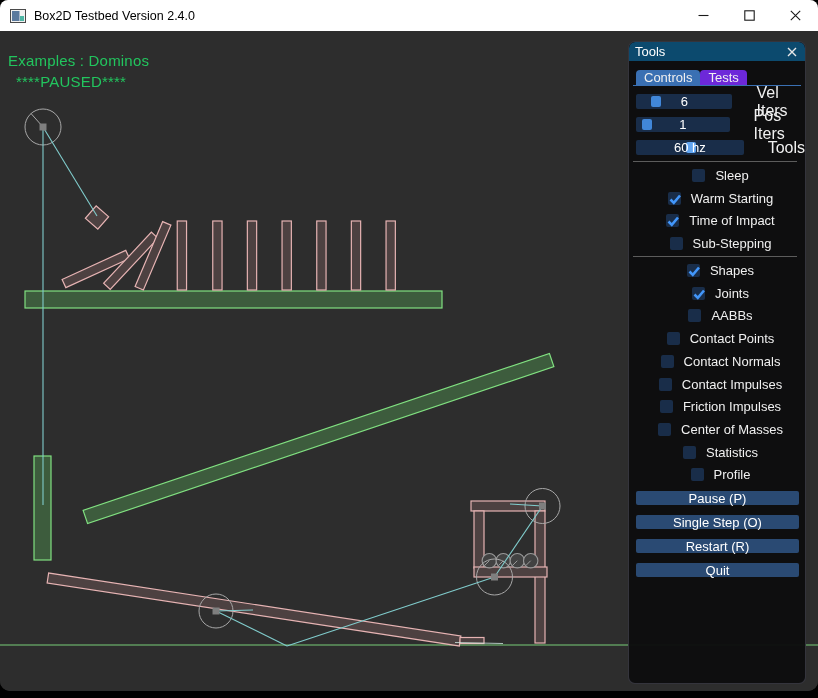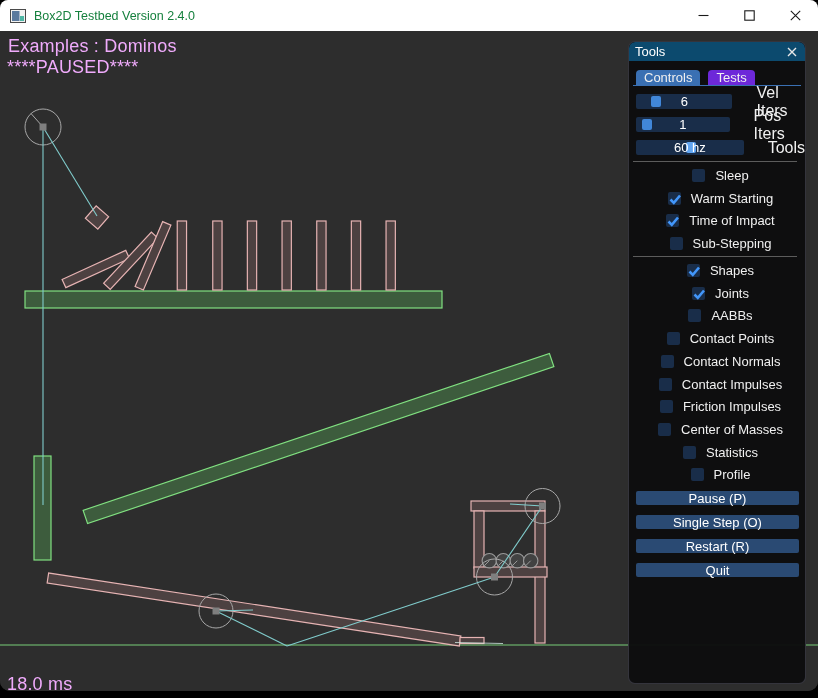--- a/index.html
+++ b/index.html
@@ -2,37 +2,37 @@
 <html><head>
 <meta charset="utf-8">
 <style>
   html,body{margin:0;padding:0;background:#000;width:818px;height:698px;overflow:hidden;
     font-family:"Liberation Sans",sans-serif;-webkit-font-smoothing:antialiased;}
   .window{position:absolute;top:0;left:0;width:818px;height:691px;border-radius:8px 8px 10px 10px;
     overflow:hidden;background:#2d2d2d;}
   
   .titlebar{position:absolute;top:0;left:0;width:100%;height:31px;background:#ffffff;display:flex;align-items:center;}
   .app-icon{margin-left:10px;width:16px;height:16px;display:inline-block;}
-  .title-text{margin-left:8px;font-size:12.5px;color:#15803d;}
+  .title-text{margin-left:8px;font-size:12.5px;color:#000000;}
   .win-btns{position:absolute;right:0;top:0;height:31px;display:flex;}
   .win-btn{width:46px;height:31px;display:flex;align-items:center;justify-content:center;}
   
   .canvas{position:absolute;top:31px;left:0;width:818px;height:660px;background:#2d2d2d;}
-  .hud{position:absolute;font-size:18px;color:#f0abfc;letter-spacing:.2px;}
+  .hud{position:absolute;font-size:15px;color:#22c55e;letter-spacing:.2px;margin-top:16px;}
   .hud-example{left:8px;top:5px;}
-  .hud-paused{left:7px;top:26px;}
+  .hud-paused{left:16px;top:26px;}
   .hud-ms{left:7px;top:643px;}
   
   .panel{position:absolute;left:628px;top:41px;width:178px;height:643px;background:rgba(13,13,14,0.97);
     border:1px solid rgba(100,100,118,0.45);border-radius:7px;box-sizing:border-box;color:#f0f0f0;font-size:13px;overflow:hidden;}
   .panel-title{height:19px;background:#0c4a6e;border-radius:6px 6px 0 0;display:flex;align-items:center;padding:0 6px;}
   .panel-title-text{flex:1;font-size:13px;color:#fff;}
   .panel-close{width:14px;height:14px;display:flex;align-items:center;justify-content:center;}
   .panel-body{padding:0 0 0 7px;}
-  .tabs{display:flex;gap:8px;margin-top:9px;height:15px;}
+  .tabs{display:flex;gap:0;margin-top:9px;height:15px;}
   .tab{padding:0 8px;display:flex;align-items:center;border-radius:4px 4px 0 0;font-size:13px;}
   .tab.active{background:#3a70b3;}
   .tab.inactive{background:#6d28d9;}
   .tab-underline{height:1px;background:#3a70b3;margin:0 4px 0 -3px;}
   .slider-row{display:flex;align-items:center;margin-top:8px;height:15px;}
   .track{position:relative;width:115px;height:15px;background:#192d49;border-radius:2px;}
   .grab{position:absolute;top:2px;width:10px;height:11px;border-radius:2px;background:#4187d9;}
   .grab.active{background:#61a5f1;}
   .track .val{position:absolute;left:0;right:0;top:0;height:15px;line-height:15px;text-align:center;color:#fff;font-size:13px;}
   .slider-label{margin-left:24px;font-size:16px;}

